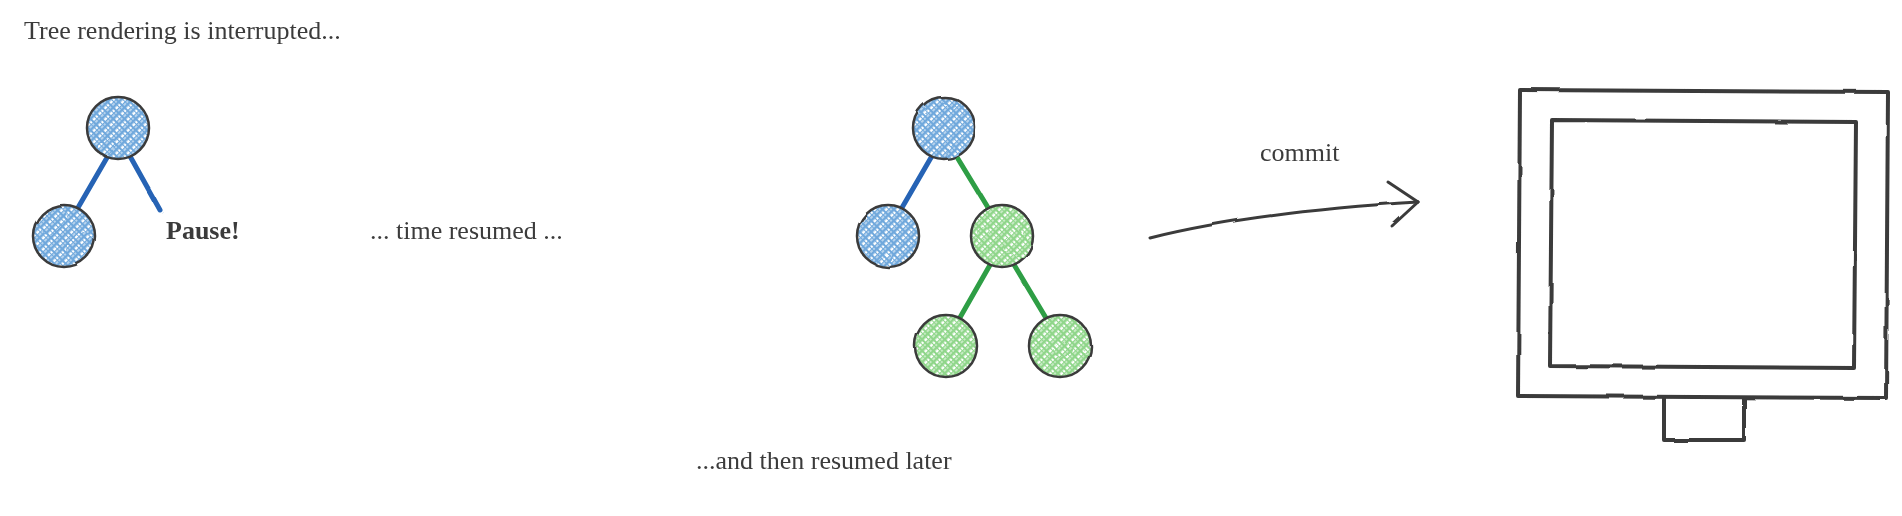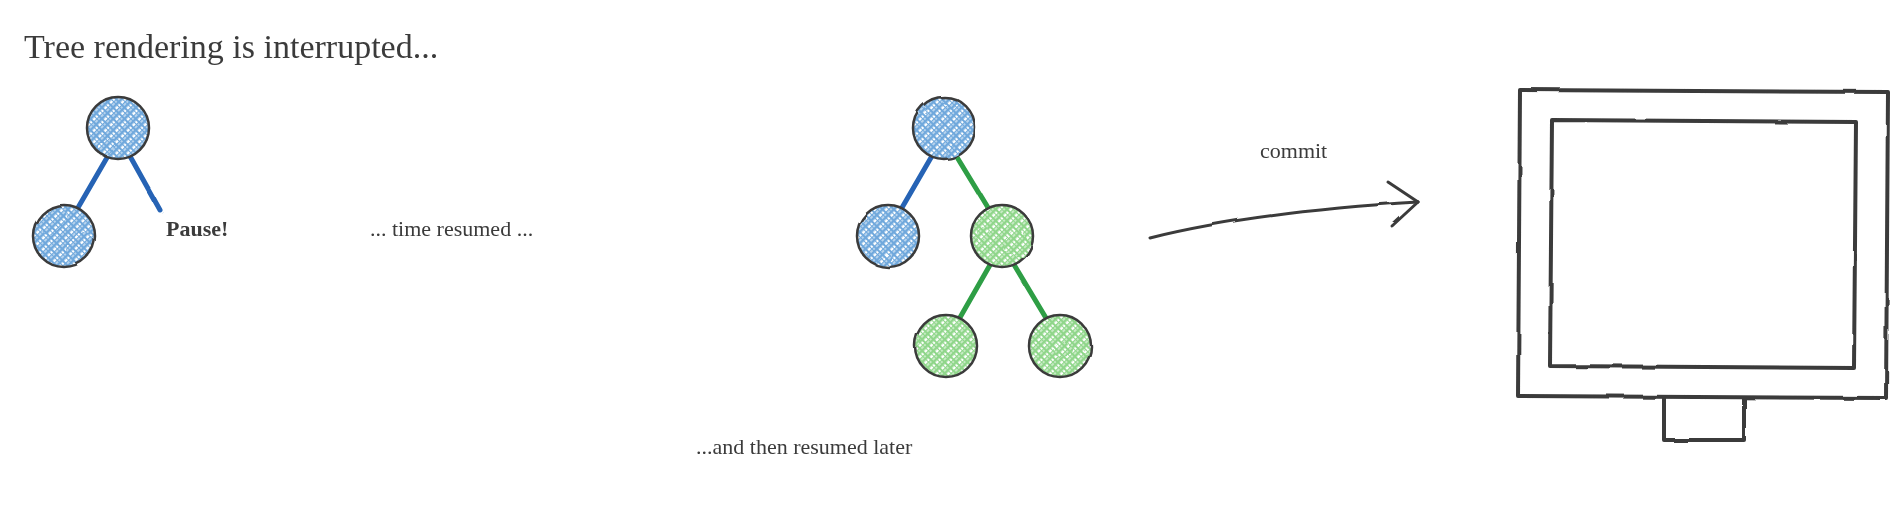--- a/index.html
+++ b/index.html
@@ -1,25 +1,25 @@
 <!DOCTYPE html>
 <html><head>
 <meta charset="utf-8">
 <style>
   html,body{margin:0;padding:0;width:1902px;height:516px;background:#fff;font-family:"Comic Sans MS","Segoe Script","Bradley Hand",cursive;color:#3b3b3b;}
-  .label{position:absolute;font-size:22px;line-height:1;white-space:nowrap;}
+  .label{position:absolute;font-size:26px;line-height:1;white-space:nowrap;}
   svg{position:absolute;top:0;left:0;}
 </style>
 </head>
 <body>
 
-<div class="label" style="left:24px;top:18px;font-size:34px;margin-top:12px;">Tree rendering is interrupted...</div>
+<div class="label" style="left:24px;top:18px;font-size:26px;">Tree rendering is interrupted...</div>
 <div class="label" style="left:166px;top:218px;font-weight:bold;">Pause!</div>
 <div class="label" style="left:370px;top:218px;">... time resumed ...</div>
-<div class="label" style="left:696px;top:436px;">...and then resumed later</div>
+<div class="label" style="left:696px;top:448px;">...and then resumed later</div>
 <div class="label" style="left:1260px;top:140px;">commit</div>
 
 <svg width="1902" height="516" viewBox="0 0 1902 516">
   <defs>
 
     <pattern id="hatch-blue" patternUnits="userSpaceOnUse" width="8" height="8" patternTransform="rotate(45)">
       <rect width="8" height="8" fill="#ffffff"></rect>
       <line x1="0" y1="0" x2="0" y2="8" stroke="#6fa8dc" stroke-width="3"></line>
       <line x1="4" y1="0" x2="4" y2="8" stroke="#6fa8dc" stroke-width="3"></line>
     </pattern>

